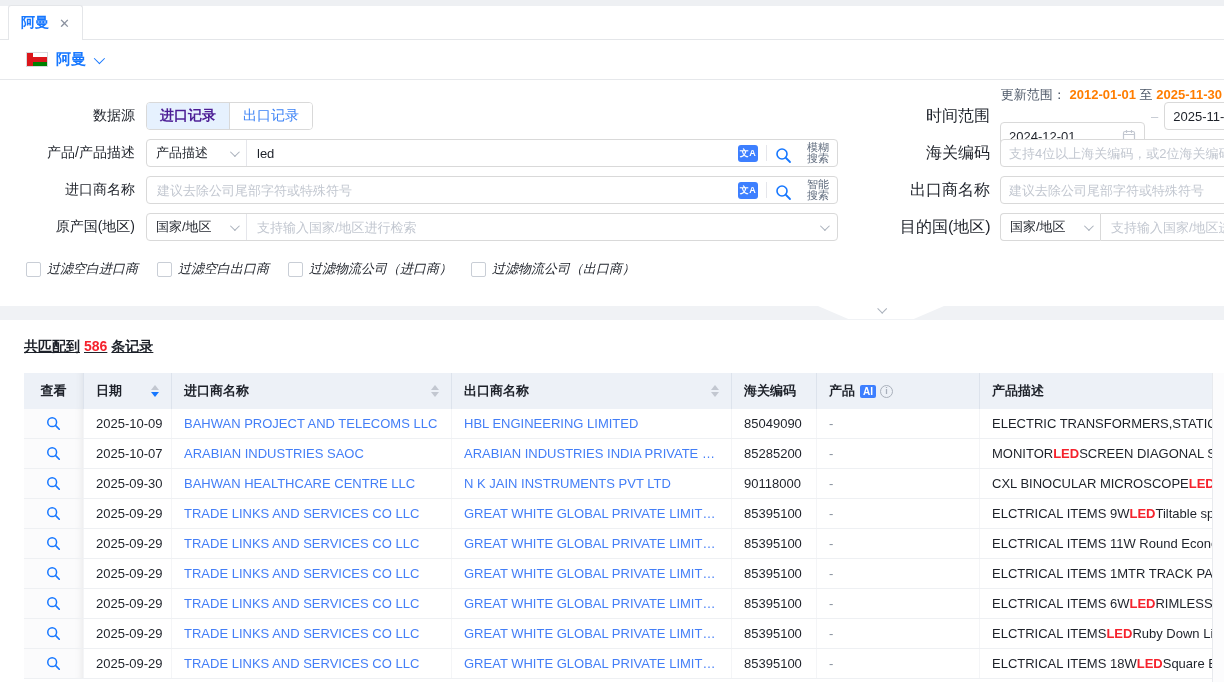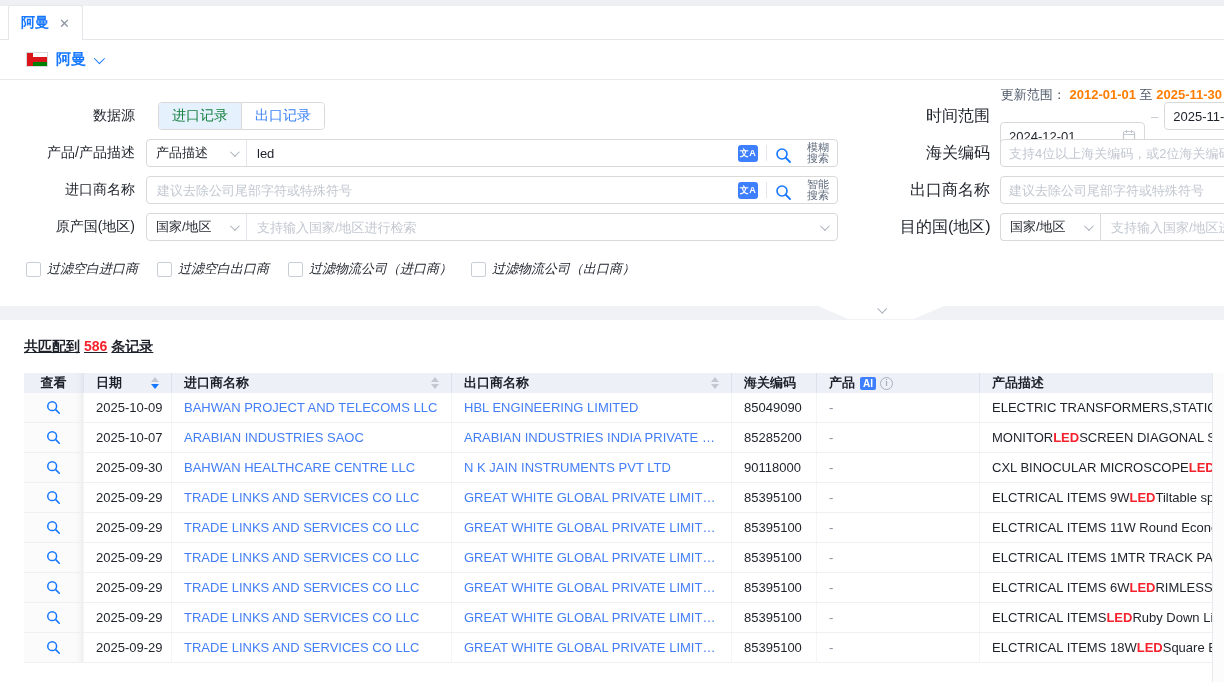--- a/index.html
+++ b/index.html
@@ -28,28 +28,28 @@
   .flag .row-g { position:absolute; left:28%; right:0; bottom:0; height:34%; background:#008000; }
   .country-name { color:#1677ff; font-size:15px; font-weight:bold; }
   .chev { display:inline-block; width:8px; height:8px; border-right:1.5px solid #1677ff; border-bottom:1.5px solid #1677ff; transform:rotate(45deg) translateY(-2px); }
 
   
   .form-panel { position:relative; height:226px; background:#fff; }
   .update-range { position:absolute; top:6px; right:2px; font-size:13px; color:#4e5969; white-space:nowrap; }
   .update-range b { color:#ff7d00; }
   .frow { position:absolute; left:0; display:flex; align-items:center; height:28px; }
   .frow .flabel { width:135px; text-align:right; margin-right:11px; font-size:14px; color:#1d2129; white-space:nowrap; flex:none; }
-  .r1 { top:22px;gap:12px; } .r2 { top:59px; } .r3 { top:96px; } .r4 { top:133px; }
+  .r1 { top:22px; } .r2 { top:59px; } .r3 { top:96px; } .r4 { top:133px; }
   .right-block { position:absolute; left:900px; display:flex; align-items:center; height:28px; }
   .right-block .flabel { width:90px; text-align:right; margin-right:10px; font-size:16px; white-space:nowrap; flex:none; }
 
   .segmented { display:flex; border:1px solid #d9d9d9; border-radius:4px; overflow:hidden; height:28px; }
   .segmented .seg { padding:0 13px; display:flex; align-items:center; font-size:14px; background:#fff; color:#3b82f6; cursor:pointer; }
   .segmented .seg + .seg { border-left:1px solid #d9d9d9; }
-  .segmented .seg.active { background:#e6f1fe; color:#15803d; }
+  .segmented .seg.active { background:#e6f1fe; color:#4c1d95;font-weight:bold; }
 
   .composite { display:flex; align-items:center; width:692px; height:28px; border:1px solid #d9d9d9; border-radius:4px; background:#fff; }
   .composite .sel { flex:none; width:100px; padding:0 9px; display:flex; align-items:center; justify-content:space-between; border-right:1px solid #e5e6eb; font-size:13px; color:#1d2129; cursor:pointer; height:100%; }
   .chev-gray { display:inline-block; width:7px; height:7px; border-right:1.4px solid #a9b0bb; border-bottom:1.4px solid #a9b0bb; transform:rotate(45deg) translateY(-2px); }
   .composite input { flex:1; min-width:0; border:none; outline:none; padding:0 10px; font-size:13px; color:#1d2129; font-family:inherit; background:transparent; }
   .composite input::placeholder { color:#c2c7d0; }
   .translate-icon { flex:none; width:20px; height:17px; border-radius:3px; background:#3d7fff; color:#fff; font-size:9px; font-weight:bold; display:flex; align-items:center; justify-content:center; margin:0 4px; cursor:pointer; letter-spacing:0.5px; }
   .vdiv { flex:none; width:1px; height:16px; background:#e5e6eb; margin:0 4px; }
   .search-btn { flex:none; display:flex; align-items:flex-end; gap:15px; padding:0 8px 0 4px; cursor:pointer; }
   .search-btn .stext { font-size:11px; line-height:11px; color:#5f6b7d; }
@@ -75,21 +75,21 @@
   .collapse-handle { position:absolute; left:818px; bottom:-13px; width:126px; height:13px; background:#fff;
     clip-path:polygon(0 0,100% 0,76% 100%,24% 100%); display:flex; align-items:flex-start; justify-content:center; cursor:pointer; z-index:3; }
   .collapse-handle .chev-gray { transform:rotate(45deg) translateY(-1px); }
 
   
   .results-panel { position:relative; margin-top:14px; background:#fff; height:363px; overflow:hidden;text-decoration:underline; }
   .summary { padding:18px 0 0 24px; font-size:14px; font-weight:bold; color:#1d2129; }
   .summary .count { color:#f5222d; margin:0 4px; }
 
   .table { position:absolute; left:24px; top:53px; width:1188px; }
-  .thead { display:flex; height:20px; background:#edf1f7; }
+  .thead { display:flex; height:36px; background:#edf1f7; }
   .th { display:flex; align-items:center; padding:0 12px; font-size:13px; font-weight:bold; color:#1d2129; border-right:1px solid #dde3ec; }
   .th:last-child { border-right:none; }
   .tr { display:flex; height:30px; border-bottom:1px solid #eef0f3; background:#fff; }
   .td { display:flex; align-items:center; padding:0 12px; font-size:13px; white-space:nowrap; overflow:hidden; border-right:1px solid #f4f5f7; }
   .td:last-child { border-right:none; }
   .col-view { width:60px; justify-content:center; flex:none; }
   .col-date { width:88px; flex:none; }
   .col-importer { width:280px; flex:none; }
   .col-exporter { width:280px; flex:none; }
   .col-hs { width:85px; flex:none; }

